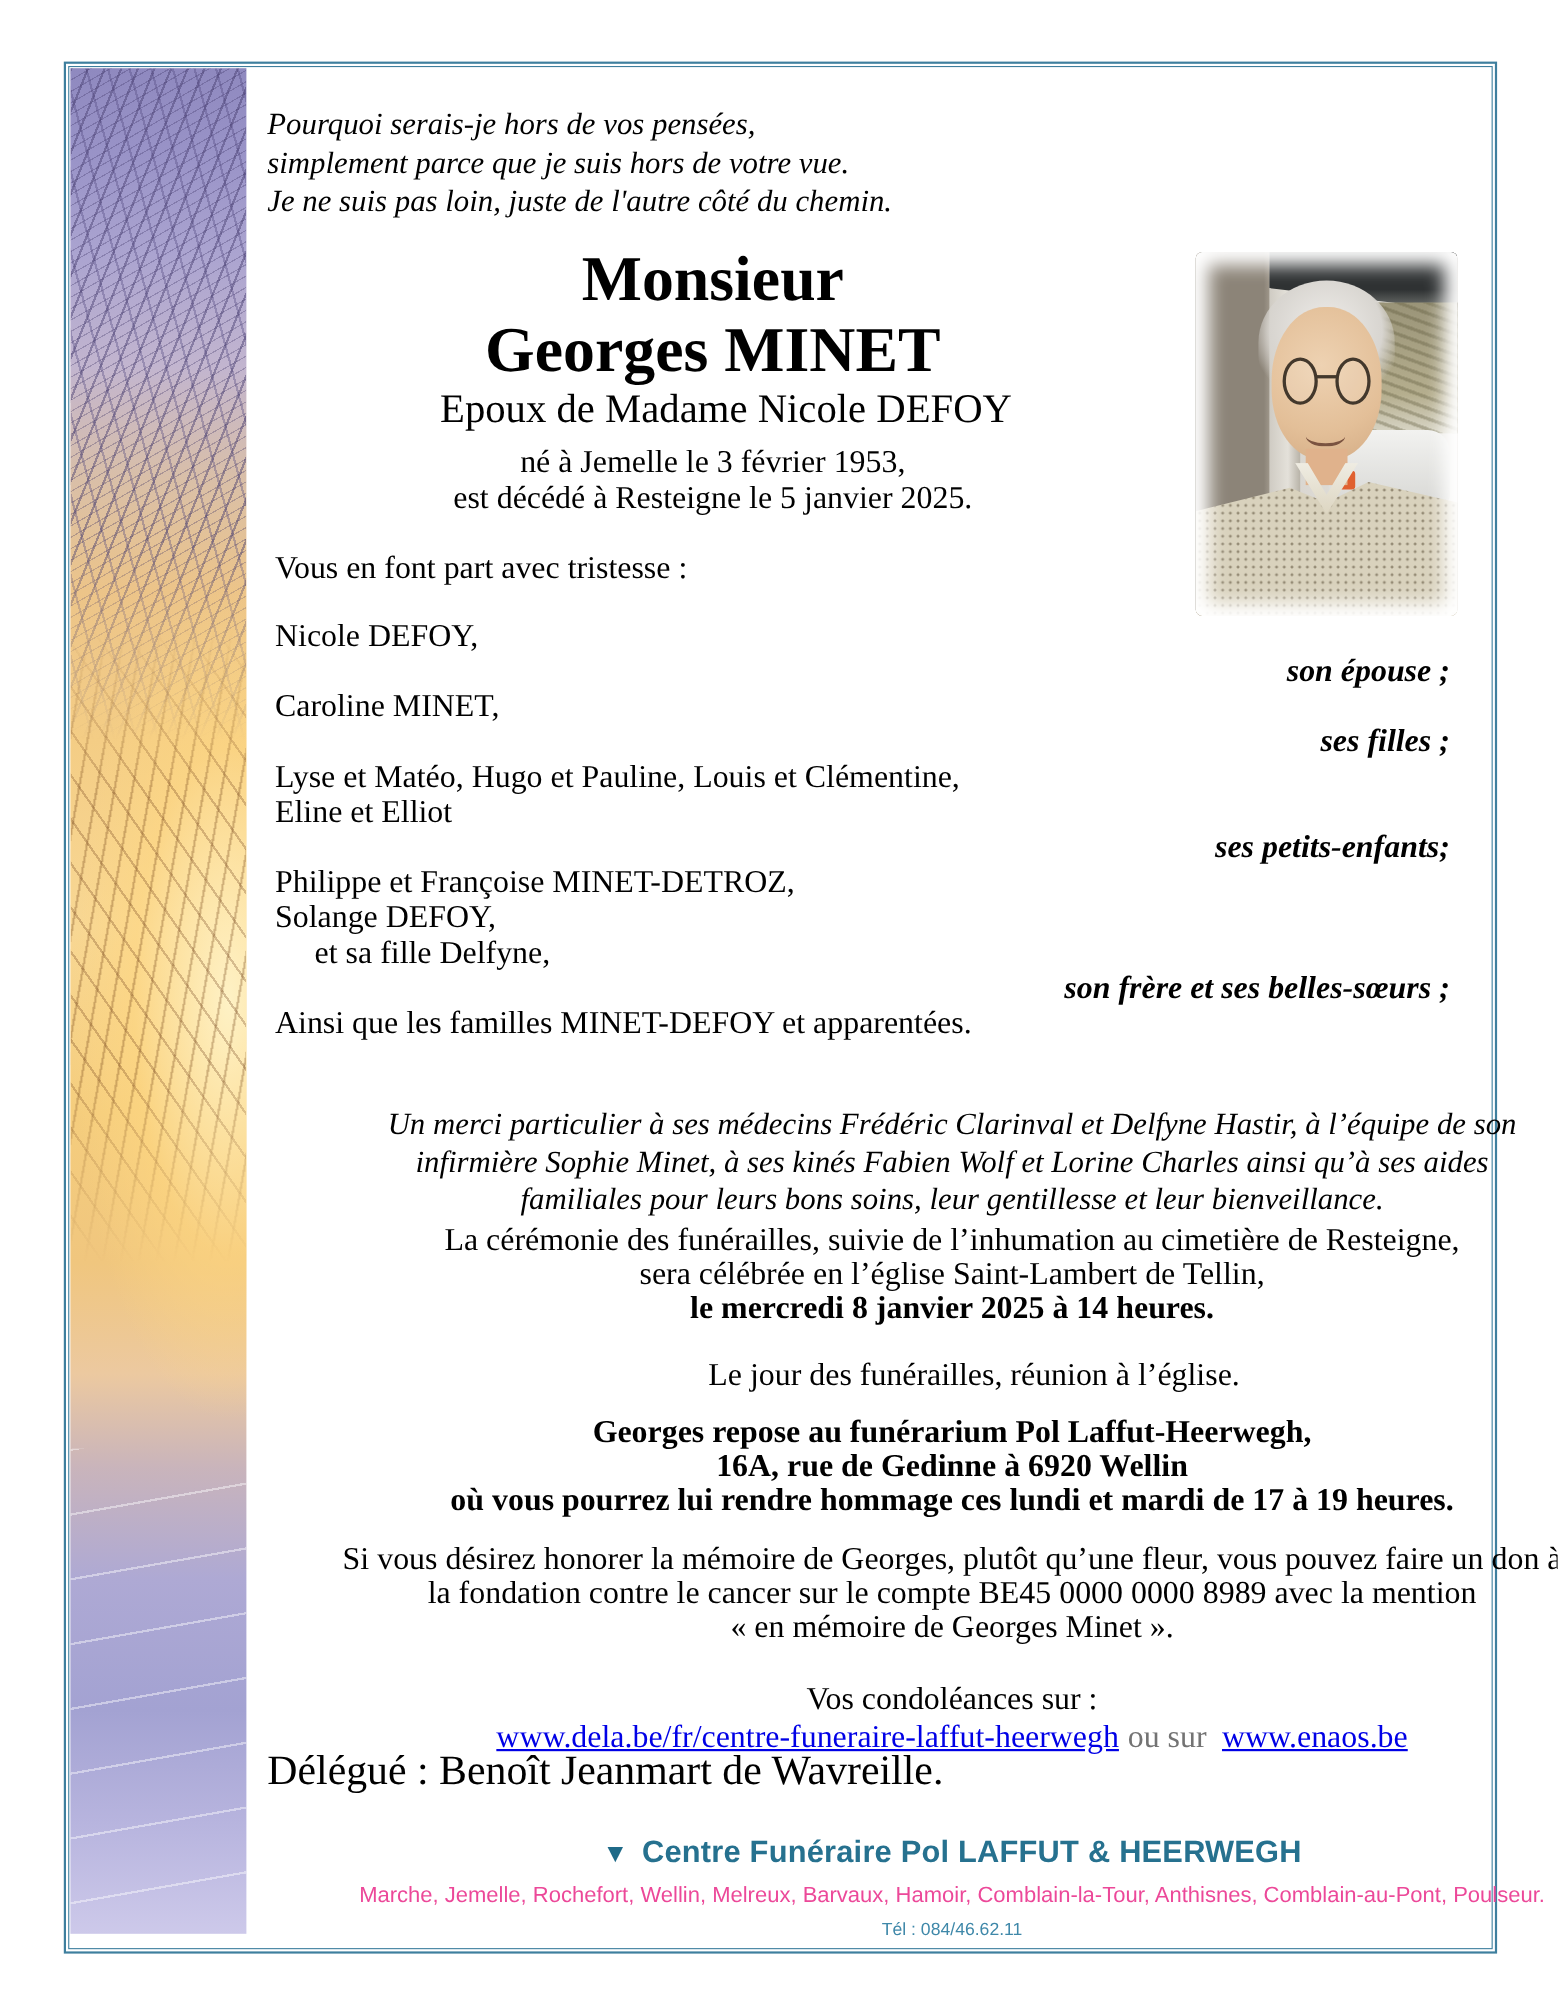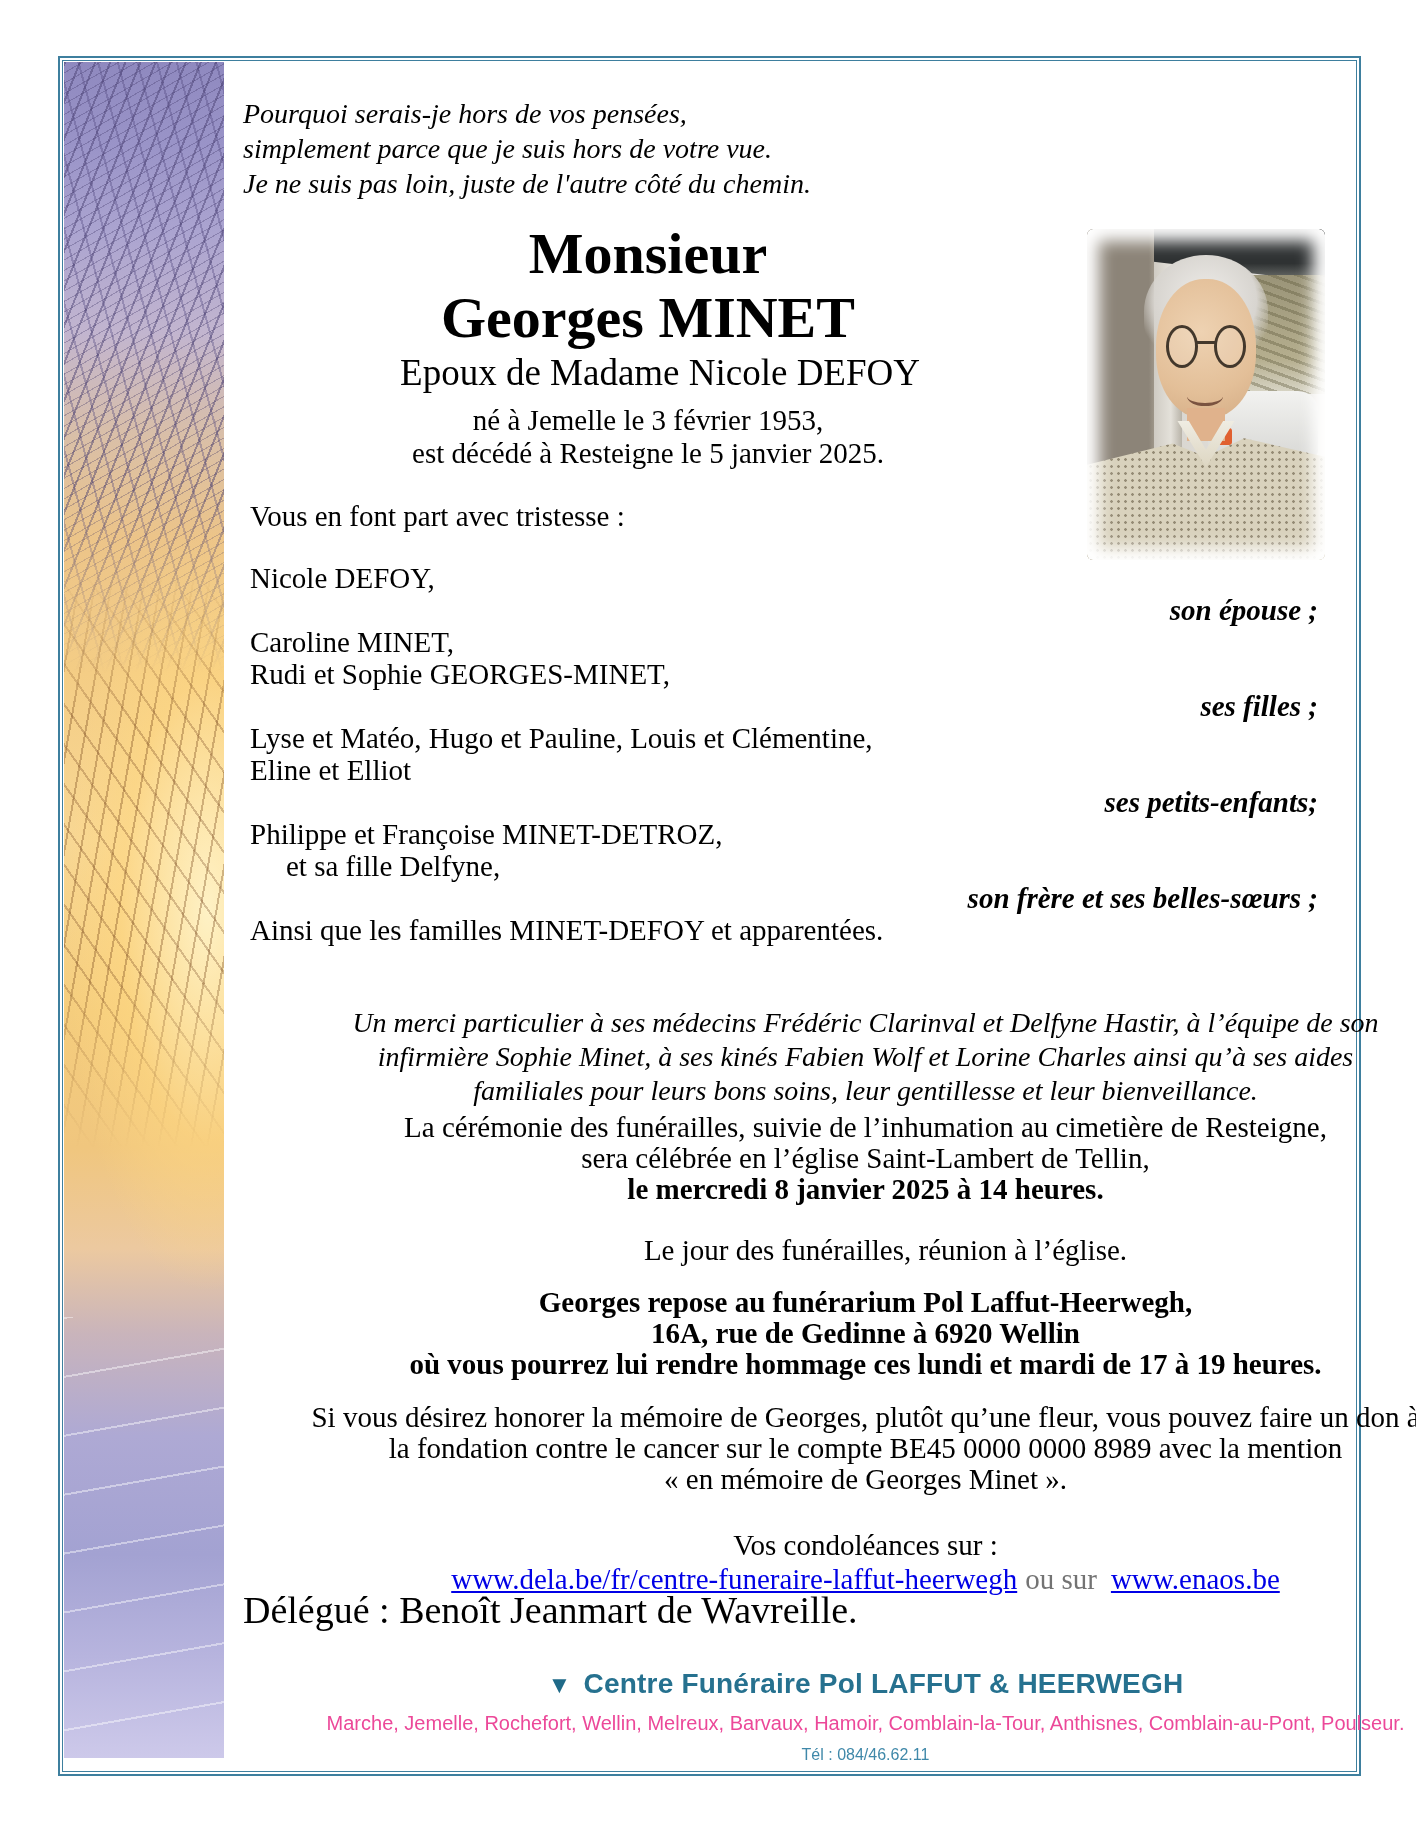--- a/index.html
+++ b/index.html
@@ -150,26 +150,26 @@
   <div class="birth">né à Jemelle le 3 février 1953,</div>
   <div class="death">est décédé à Resteigne le 5 janvier 2025.</div>
 </div>
 
 <div class="abs intro">Vous en font part avec tristesse :</div>
 
 <div class="abs family">
   <div class="fam-line name">Nicole DEFOY,</div>
   <div class="fam-line relation">son épouse ;</div>
   <div class="fam-line name">Caroline MINET,</div>
-  <div class="fam-line name">Rudi et Sophie GEORGES-MINET,</div>
   <div class="fam-line relation">ses filles ;</div>
   <div class="fam-line name">Lyse et Matéo, Hugo et Pauline, Louis et Clémentine,</div>
   <div class="fam-line name">Eline et Elliot</div>
   <div class="fam-line relation">ses petits-enfants;</div>
   <div class="fam-line name">Philippe et Françoise MINET-DETROZ,</div>
+  <div class="fam-line name">Solange DEFOY,</div>
   <div class="fam-line name indent">et sa fille Delfyne,</div>
   <div class="fam-line relation">son frère et ses belles-sœurs ;</div>
   <div class="closing-line">Ainsi que les familles MINET-DEFOY et apparentées.</div>
 </div>
 
 <div class="abs center-col thanks">
   <div>Un merci particulier à ses médecins Frédéric Clarinval et Delfyne Hastir, à l’équipe de son</div>
   <div>infirmière Sophie Minet, à ses kinés Fabien Wolf et Lorine Charles ainsi qu’à ses aides</div>
   <div>familiales pour leurs bons soins, leur gentillesse et leur bienveillance.</div>
 </div>

